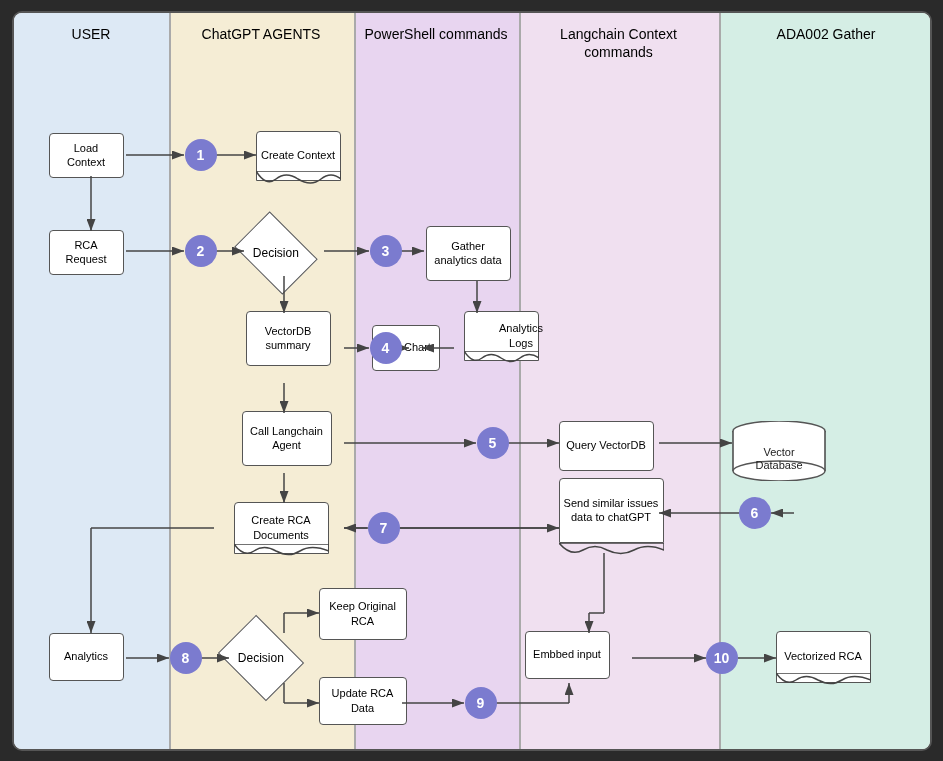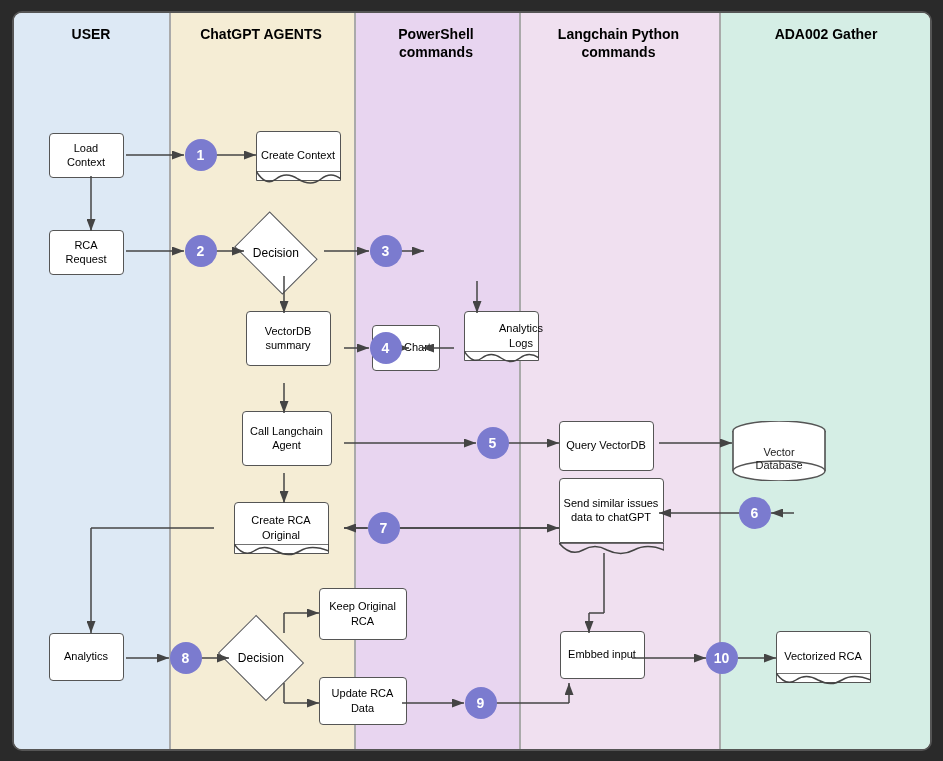--- a/index.html
+++ b/index.html
@@ -13,21 +13,21 @@
       position: relative;
       overflow: hidden;
     }
     .lane {
       position: absolute;
       top: 0;
       bottom: 0;
     }
     .lane-header {
       text-align: center;
-      font-weight: bold;
+      font-weight: normal;
       font-size: 14px;
       padding: 12px 8px;
       line-height: 1.3;
     }
     
     .lane-user { left: 0; width: 155px; background: #dde9f5; }
     .lane-chatgpt { left: 155px; width: 185px; background: #f5edd5; }
     .lane-powershell { left: 340px; width: 165px; background: #e8d5f0; }
     .lane-langchain { left: 505px; width: 200px; background: #f0e0f0; }
     .lane-ada { left: 705px; width: 215px; background: #d5eee5; }
@@ -113,21 +113,21 @@
   <div class="lane lane-user">
     <div class="lane-header">USER</div>
   </div>
   <div class="lane lane-chatgpt">
     <div class="lane-header">ChatGPT AGENTS</div>
   </div>
   <div class="lane lane-powershell">
     <div class="lane-header">PowerShell commands</div>
   </div>
   <div class="lane lane-langchain">
-    <div class="lane-header">Langchain Python commands</div>
+    <div class="lane-header">Langchain Context commands</div>
   </div>
   <div class="lane lane-ada">
     <div class="lane-header">ADA002 Gather</div>
   </div>
 
   <div class="lane-divider" style="left:155px"></div>
   <div class="lane-divider" style="left:340px"></div>
   <div class="lane-divider" style="left:505px"></div>
   <div class="lane-divider" style="left:705px"></div>
 
@@ -233,20 +233,23 @@
   </div>
 
   <div class="diamond" style="left:228px;top:215px;width:68px;height:50px;">
     <div class="diamond-text">Decision</div>
   </div>
 
   <div class="circle-num" style="left:356px;top:222px;">
     <span>3</span>
   </div>
 
+  <div class="box" style="left:412px;top:213px;width:85px;height:55px;">
+    <span>Gather analytics data</span>
+  </div>
 
   <div class="box" style="left:450px;top:298px;width:75px;height:50px;border-radius:4px 4px 0 0;padding-left:44px;">
     <span>Analytics Logs</span>
   </div>
   <svg style="position:absolute;left:450px;top:338px;width:75px;height:14px;z-index:6;">
     <path d="M0,0 Q9,14 18,7 Q27,0 37,7 Q47,14 56,7 Q65,0 75,7 L75,0 Z" fill="white" stroke="#555" stroke-width="1.5"></path>
   </svg>
 
   <div class="box" style="left:232px;top:298px;width:85px;height:55px;">
     <span>VectorDB summary</span>
@@ -282,21 +285,21 @@
       <text x="47" y="35" text-anchor="middle" font-size="11" fill="#222">Vector</text>
       <text x="47" y="48" text-anchor="middle" font-size="11" fill="#222">Database</text>
     </svg>
   </div>
 
   <div class="circle-num" style="left:725px;top:484px;">
     <span>6</span>
   </div>
 
   <div class="box" style="left:220px;top:489px;width:95px;height:52px;border-radius:4px 4px 0 0;">
-    <span>Create RCA Original</span>
+    <span>Create RCA Documents</span>
   </div>
   <svg style="position:absolute;left:220px;top:531px;width:95px;height:14px;z-index:6;">
     <path d="M0,0 Q10,14 20,7 Q30,0 42,7 Q55,14 66,7 Q77,0 95,7 L95,0 Z" fill="white" stroke="#555" stroke-width="1.5"></path>
   </svg>
 
   <div class="circle-num" style="left:354px;top:499px;">
     <span>7</span>
   </div>
 
   <div class="box" style="left:545px;top:465px;width:105px;height:65px;border-radius:4px 4px 0 0;">
@@ -323,21 +326,21 @@
   </div>
 
   <div class="box" style="left:305px;top:664px;width:88px;height:48px;">
     <span>Update RCA Data</span>
   </div>
 
   <div class="circle-num" style="left:451px;top:674px;">
     <span>9</span>
   </div>
 
-  <div class="box" style="left:546px;top:618px;width:85px;height:48px;">
+  <div class="box" style="left:511px;top:618px;width:85px;height:48px;">
     <span>Embbed input</span>
   </div>
 
   <div class="circle-num" style="left:692px;top:629px;">
     <span>10</span>
   </div>
 
   <div class="box" style="left:762px;top:618px;width:95px;height:52px;border-radius:4px 4px 0 0;">
     <span>Vectorized RCA</span>
   </div>

